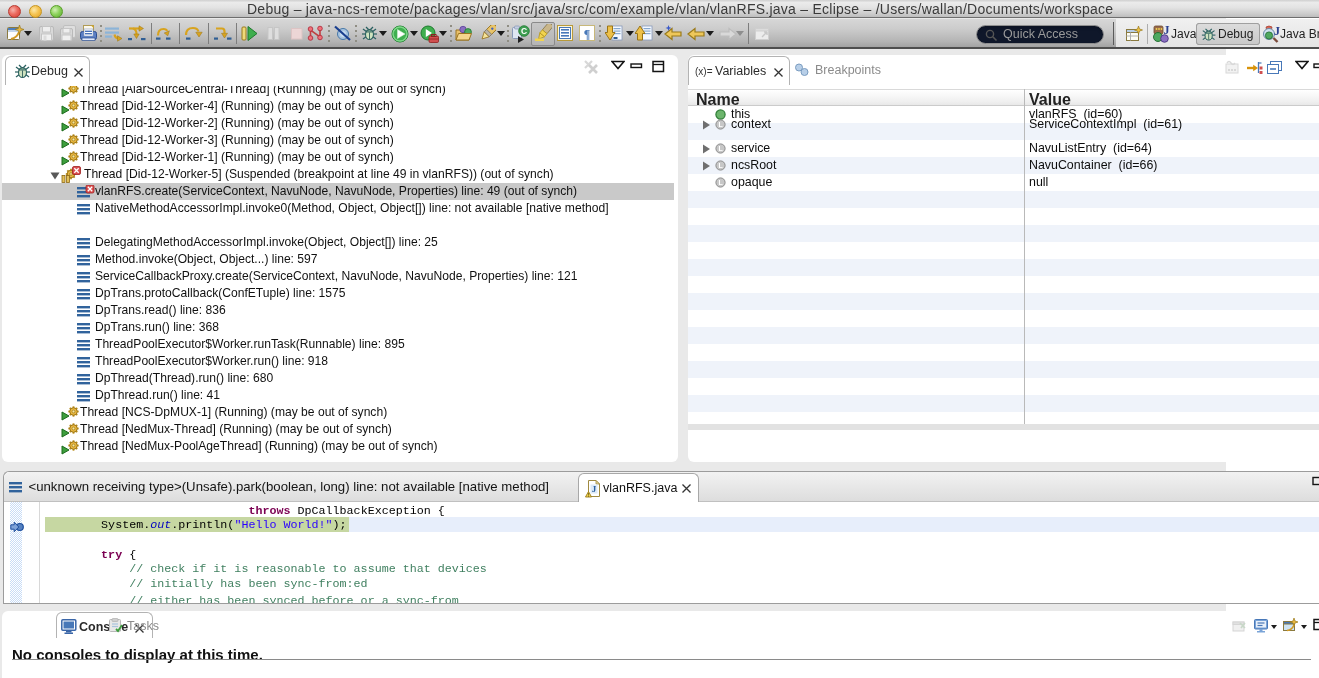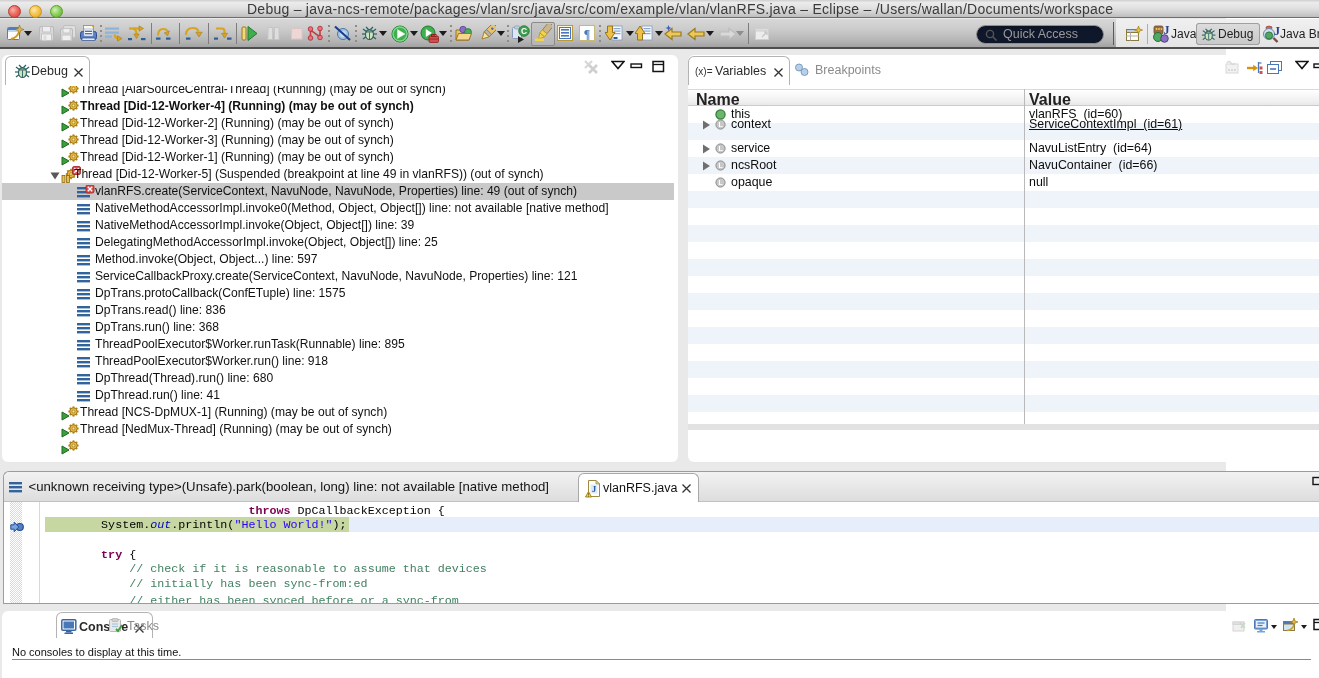--- a/index.html
+++ b/index.html
@@ -82,21 +82,21 @@
   font-size:11.7px; line-height:14px; white-space:pre; color:#000; }
 .kw { color:#7b0052; font-weight:bold;text-align:center; }
 .cm { color:#3f7f5f; }
 .st { color:#2a00ff; }
 .fld { color:#0000c0; font-style:italic; }
 #hl-green { position:absolute; left:41px; top:15px; width:304px; height:15px; background:#c6d7a2; }
 #hl-blue { position:absolute; left:345px; top:15px; width:971px; height:15px; background:#e7eefb; }
 
 
 #console-panel { left:2px; top:611px; width:1317px; height:67px; border-radius:6px 6px 0 0; }
-#con-text { position:absolute; left:10px; top:35px; font-size:11px; font-weight:normal; color:#111; }
+#con-text { position:absolute; left:10px; top:35px; font-size:15px; font-weight:bold; color:#111; }
 #con-line { position:absolute; left:10px; top:48px; width:1299px; height:1px; background:#8a8a8a; }
 </style>
 </head>
 <body>
 <div id="root">
 
   <div id="titlebar">
     <div class="tl" style="left:8px;  background:radial-gradient(circle at 4px 4px,#f5b4ad,#ec6b60 45%,#d03b30);border:1px solid #b93a30;"></div>
     <div class="tl" style="left:29px; background:radial-gradient(circle at 4px 4px,#fce8a8,#f5c453 45%,#dfa123);border:1px solid #c7951f;"></div>
     <div class="tl" style="left:50px; background:radial-gradient(circle at 4px 4px,#d2f0b5,#8ed35e 45%,#5aa72d);border:1px solid #59a129;"></div>
@@ -406,21 +406,21 @@
             <line x1="14.9" y1="8.9" x2="16.2" y2="10.2" stroke="#b98e1e" stroke-width="1.8"></line>
             <line x1="12.5" y1="9.9" x2="12.5" y2="11.7" stroke="#b98e1e" stroke-width="1.8"></line>
             <line x1="10.1" y1="8.9" x2="8.8" y2="10.2" stroke="#b98e1e" stroke-width="1.8"></line>
             <line x1="9.1" y1="6.5" x2="7.3" y2="6.5" stroke="#b98e1e" stroke-width="1.8"></line>
             <line x1="10.1" y1="4.1" x2="8.8" y2="2.8" stroke="#b98e1e" stroke-width="1.8"></line>
             <line x1="12.5" y1="3.1" x2="12.5" y2="1.3" stroke="#b98e1e" stroke-width="1.8"></line>
             <line x1="14.9" y1="4.1" x2="16.2" y2="2.8" stroke="#b98e1e" stroke-width="1.8"></line>
             <circle cx="12.5" cy="6.5" r="3.8" fill="#e8b63f" stroke="#9a7416" stroke-width="1"></circle>
 <circle cx="12.5" cy="6.5" r="1.4" fill="#f7e6a0" stroke="#9a7a1a" stroke-width="0.7"></circle>
           </svg>
-          <span class="txt" style="left:78px;font-weight:bold;">Thread [Did-12-Worker-4] (Running) (may be out of synch)</span>
+          <span class="txt" style="left:78px;">Thread [Did-12-Worker-4] (Running) (may be out of synch)</span>
         </div>
 <div class="drow" style="top:29px;">
           <svg class="abs" style="left:59px;top:1px" width="20" height="16" viewBox="0 0 20 16">
             <polygon points="1,7 1,15 8,11" fill="#3d9e3d" stroke="#1c6b1c" stroke-width="1"></polygon>
             <line x1="15.9" y1="6.5" x2="17.7" y2="6.5" stroke="#b98e1e" stroke-width="1.8"></line>
             <line x1="14.9" y1="8.9" x2="16.2" y2="10.2" stroke="#b98e1e" stroke-width="1.8"></line>
             <line x1="12.5" y1="9.9" x2="12.5" y2="11.7" stroke="#b98e1e" stroke-width="1.8"></line>
             <line x1="10.1" y1="8.9" x2="8.8" y2="10.2" stroke="#b98e1e" stroke-width="1.8"></line>
             <line x1="9.1" y1="6.5" x2="7.3" y2="6.5" stroke="#b98e1e" stroke-width="1.8"></line>
             <line x1="10.1" y1="4.1" x2="8.8" y2="2.8" stroke="#b98e1e" stroke-width="1.8"></line>
@@ -476,47 +476,39 @@
             <line x1="7.6" y1="5.6" x2="6.3" y2="4.3" stroke="#b98e1e" stroke-width="1.8"></line>
             <line x1="10.0" y1="4.6" x2="10.0" y2="2.8" stroke="#b98e1e" stroke-width="1.8"></line>
             <line x1="12.4" y1="5.6" x2="13.7" y2="4.3" stroke="#b98e1e" stroke-width="1.8"></line>
             <circle cx="10" cy="8" r="3.8" fill="#e8b63f" stroke="#9a7416" stroke-width="1"></circle>
 <circle cx="10" cy="8" r="1.4" fill="#f7e6a0" stroke="#9a7a1a" stroke-width="0.7"></circle>
             <rect x="1" y="9.5" width="3" height="7" fill="#e3c05a" stroke="#8a6714" stroke-width="0.8"></rect>
             <rect x="5.5" y="9.5" width="3" height="7" fill="#e3c05a" stroke="#8a6714" stroke-width="0.8"></rect>
             <rect x="11.5" y="0.5" width="8" height="8" rx="1.5" fill="#d94f4f" stroke="#a02020" stroke-width="0.8"></rect>
             <path d="M13.3 2.3 L17.7 6.7 M17.7 2.3 L13.3 6.7" stroke="#fff" stroke-width="1.3"></path>
           </svg>
-          <span class="txt" style="left:72px;">Thread [Did-12-Worker-5] (Suspended (breakpoint at line 49 in vlanRFS)) (out of synch)</span>
+          <span class="txt" style="left:82px;">Thread [Did-12-Worker-5] (Suspended (breakpoint at line 49 in vlanRFS)) (out of synch)</span>
         </div>
 <div class="drow" style="top:97px;background:#c9c9c9;">
           <svg class="abs" style="left:75px;top:2px" width="18" height="14" viewBox="0 0 18 14">
             <rect x="0" y="2" width="13" height="2.4" fill="#31639c"></rect>
             <rect x="0" y="6" width="13" height="2.4" fill="#31639c"></rect>
             <rect x="0" y="10" width="13" height="2.4" fill="#31639c"></rect>
             <rect x="9" y="0" width="8" height="8" rx="1.5" fill="#d94f4f" stroke="#a02020" stroke-width="0.8"></rect>
             <path d="M10.8 1.8 L15.2 6.2 M15.2 1.8 L10.8 6.2" stroke="#fff" stroke-width="1.3"></path>
           </svg>
           <span class="txt" style="left:93px;">vlanRFS.create(ServiceContext, NavuNode, NavuNode, Properties) line: 49 (out of synch)</span>
         </div>
 <div class="drow" style="top:114px;">
           <svg class="abs" style="left:75px;top:2px" width="18" height="14" viewBox="0 0 18 14">
             <rect x="0" y="2" width="13" height="2.4" fill="#31639c"></rect>
             <rect x="0" y="6" width="13" height="2.4" fill="#31639c"></rect>
             <rect x="0" y="10" width="13" height="2.4" fill="#31639c"></rect>
           </svg>
           <span class="txt" style="left:93px;">NativeMethodAccessorImpl.invoke0(Method, Object, Object[]) line: not available [native method]</span>
-        </div>
-<div class="drow" style="top:131px;">
-          <svg class="abs" style="left:75px;top:2px" width="18" height="14" viewBox="0 0 18 14">
-            <rect x="0" y="2" width="13" height="2.4" fill="#31639c"></rect>
-            <rect x="0" y="6" width="13" height="2.4" fill="#31639c"></rect>
-            <rect x="0" y="10" width="13" height="2.4" fill="#31639c"></rect>
-          </svg>
-          <span class="txt" style="left:93px;">NativeMethodAccessorImpl.invoke(Object, Object[]) line: 39</span>
         </div>
 <div class="drow" style="top:148px;">
           <svg class="abs" style="left:75px;top:2px" width="18" height="14" viewBox="0 0 18 14">
             <rect x="0" y="2" width="13" height="2.4" fill="#31639c"></rect>
             <rect x="0" y="6" width="13" height="2.4" fill="#31639c"></rect>
             <rect x="0" y="10" width="13" height="2.4" fill="#31639c"></rect>
           </svg>
           <span class="txt" style="left:93px;">DelegatingMethodAccessorImpl.invoke(Object, Object[]) line: 25</span>
         </div>
 <div class="drow" style="top:165px;">
@@ -630,20 +622,21 @@
             <line x1="14.9" y1="8.9" x2="16.2" y2="10.2" stroke="#b98e1e" stroke-width="1.8"></line>
             <line x1="12.5" y1="9.9" x2="12.5" y2="11.7" stroke="#b98e1e" stroke-width="1.8"></line>
             <line x1="10.1" y1="8.9" x2="8.8" y2="10.2" stroke="#b98e1e" stroke-width="1.8"></line>
             <line x1="9.1" y1="6.5" x2="7.3" y2="6.5" stroke="#b98e1e" stroke-width="1.8"></line>
             <line x1="10.1" y1="4.1" x2="8.8" y2="2.8" stroke="#b98e1e" stroke-width="1.8"></line>
             <line x1="12.5" y1="3.1" x2="12.5" y2="1.3" stroke="#b98e1e" stroke-width="1.8"></line>
             <line x1="14.9" y1="4.1" x2="16.2" y2="2.8" stroke="#b98e1e" stroke-width="1.8"></line>
             <circle cx="12.5" cy="6.5" r="3.8" fill="#e8b63f" stroke="#9a7416" stroke-width="1"></circle>
 <circle cx="12.5" cy="6.5" r="1.4" fill="#f7e6a0" stroke="#9a7a1a" stroke-width="0.7"></circle>
           </svg>
+          <span class="txt" style="left:78px;">Thread [NedMux-PoolAgeThread] (Running) (may be out of synch)</span>
         </div>
     </div>
   </div>
   <svg class="abs" style="left:583px;top:59px" width="16" height="16" viewBox="0 0 16 16">
       <path d="M2 2 L9 9 M9 2 L2 9" stroke="#d8d8d8" stroke-width="2.2"></path>
       <path d="M6 6 L14 14 M14 6 L6 14" stroke="#cfcfcf" stroke-width="2.6"></path>
     </svg>
 <svg class="abs" style="left:611px;top:60px" width="14" height="11" viewBox="0 0 14 11">
       <polygon points="1,1.5 13,1.5 7,8.5" fill="none" stroke="#141414" stroke-width="1.6"></polygon>
     </svg>
@@ -684,21 +677,21 @@
         </div>
 <div class="vrow alt" style="top:10px;">
           <svg class="abs" style="left:14px;top:4px" width="9" height="10" viewBox="0 0 9 10">
             <polygon points="1,0.5 8,5 1,9.5" fill="#6f6f6f"></polygon>
           </svg>
           <svg class="abs" style="left:27px;top:3px" width="11" height="11" viewBox="0 0 11 11">
             <circle cx="5.5" cy="5.5" r="4.6" fill="#c7c7c7" stroke="#8b8b8b" stroke-width="1"></circle>
             <text x="5.6" y="8.2" font-size="7" font-family="Liberation Sans" fill="#fff" text-anchor="middle" font-weight="bold">L</text>
           </svg>
           <span class="abs" style="left:43px;top:1px;">context</span>
-          <span class="abs" style="left:341px;top:1px;text-decoration:underline;">ServiceContextImpl&nbsp; (id=61)</span>
+          <span class="abs" style="left:341px;top:1px;">ServiceContextImpl&nbsp; (id=61)</span>
         </div>
 <div class="vrow" style="top:34px;">
           <svg class="abs" style="left:14px;top:4px" width="9" height="10" viewBox="0 0 9 10">
             <polygon points="1,0.5 8,5 1,9.5" fill="#6f6f6f"></polygon>
           </svg>
           <svg class="abs" style="left:27px;top:3px" width="11" height="11" viewBox="0 0 11 11">
             <circle cx="5.5" cy="5.5" r="4.6" fill="#c7c7c7" stroke="#8b8b8b" stroke-width="1"></circle>
             <text x="5.6" y="8.2" font-size="7" font-family="Liberation Sans" fill="#fff" text-anchor="middle" font-weight="bold">L</text>
           </svg>
           <span class="abs" style="left:43px;top:1px;">service</span>

